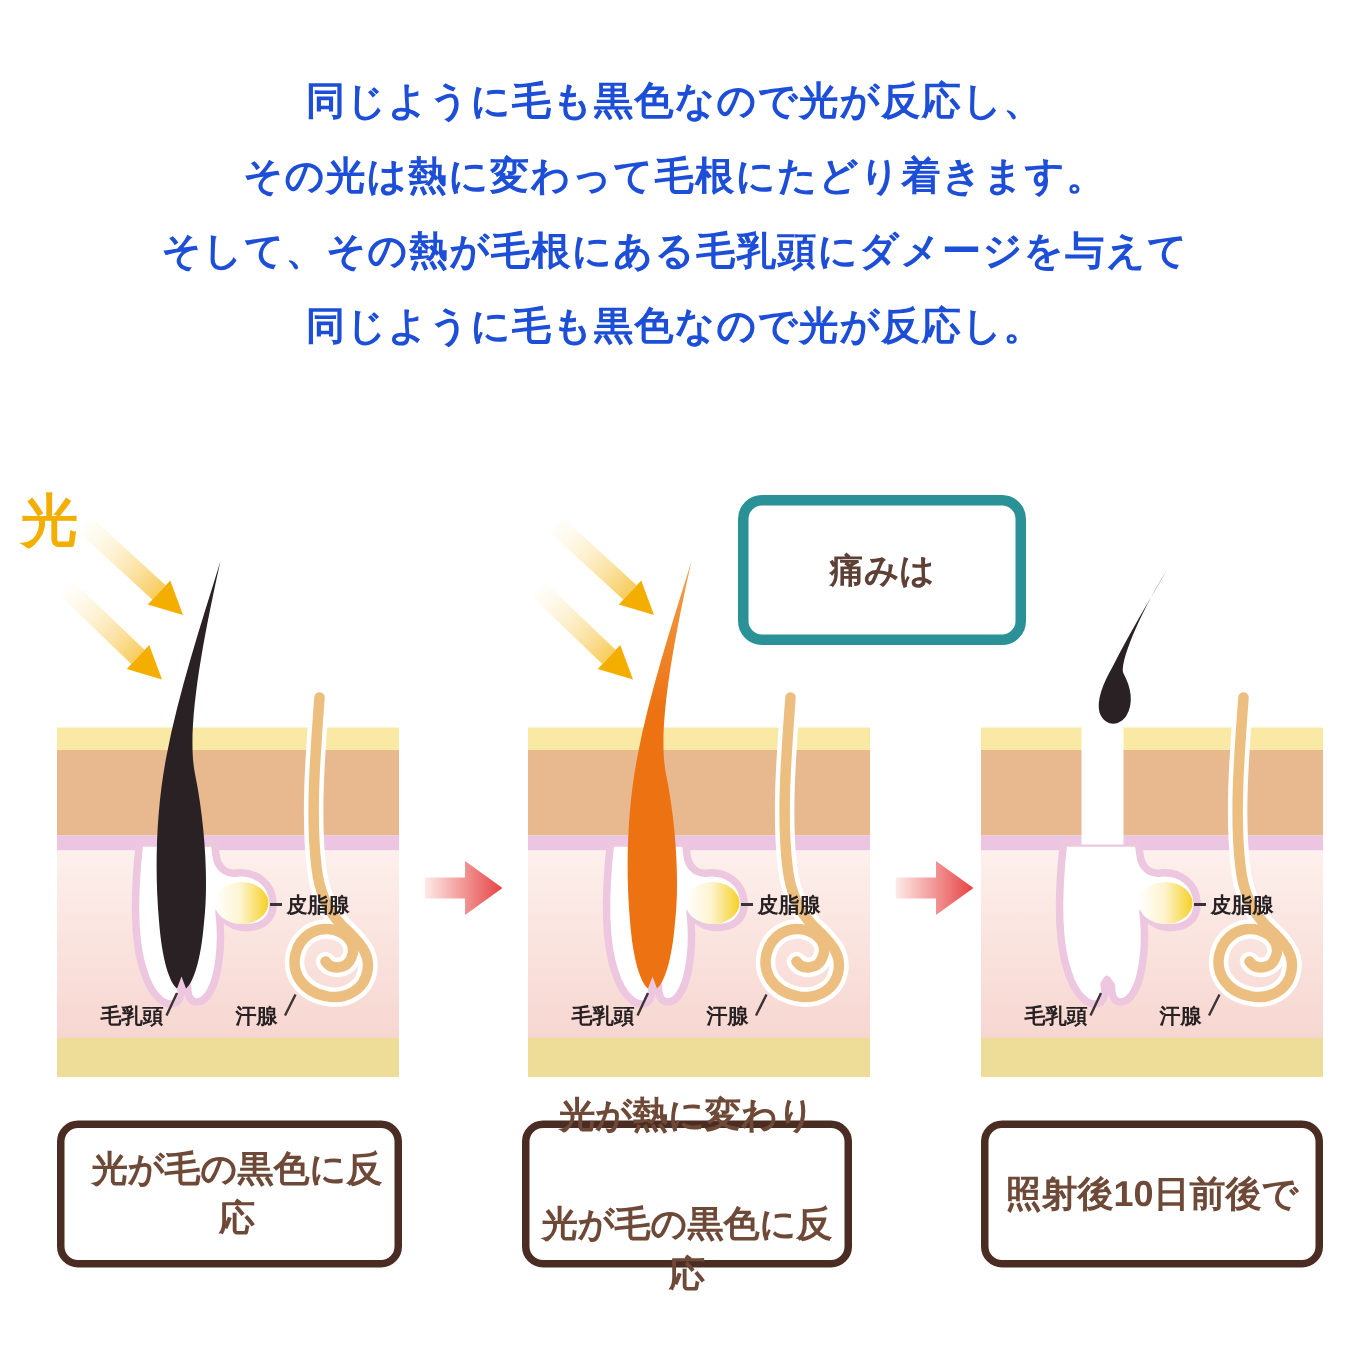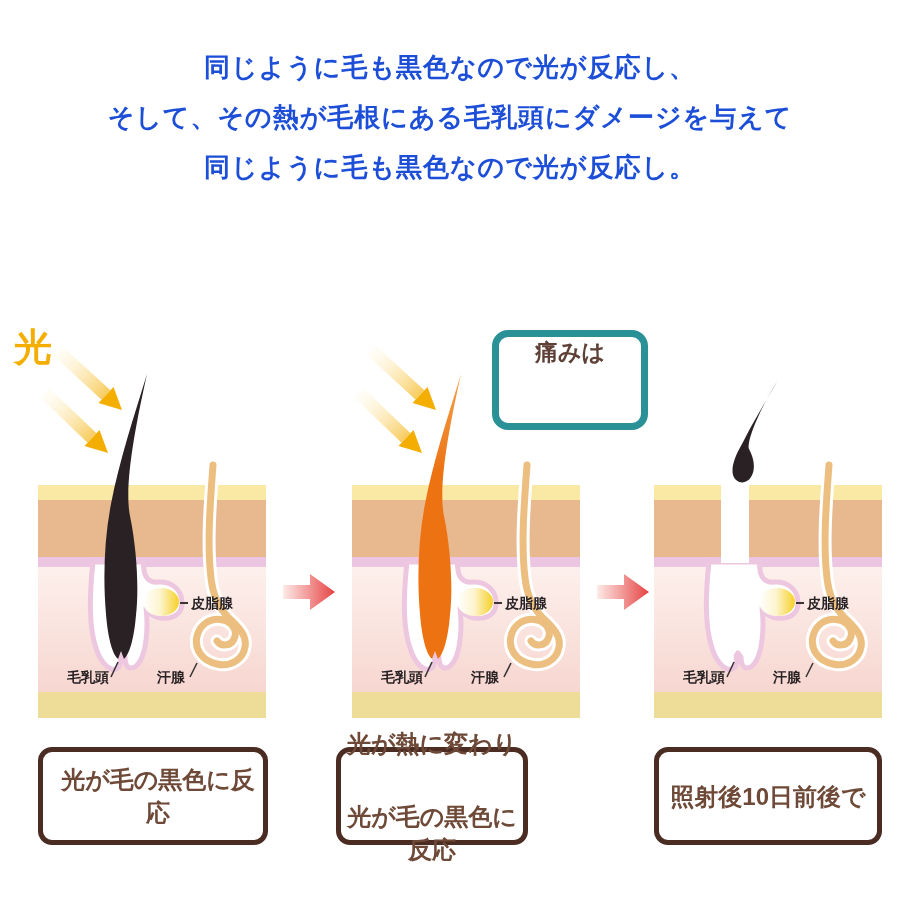--- a/index.html
+++ b/index.html
@@ -30,50 +30,51 @@
   }
 
   
   .light-label{
     position:absolute;left:14px;top:322px;
     color:#f3ae00;font-size:38px;font-weight:bold;z-index:5;
   }
 
   
   .callout{
-    position:absolute;left:492px;top:330px;width:156px;height:100px;
+    position:absolute;left:492px;top:330px;width:192px;height:100px;
     background:#ffffff;border:7px solid #2a9196;border-radius:16px;
     box-sizing:border-box;z-index:6;
-    display:flex;flex-direction:column;justify-content:space-between;align-items:center;
+    display:flex;flex-direction:column;justify-content:center;align-items:center;
     color:#5f4037;font-size:23px;font-weight:bold;line-height:31px;
   }
 
   
   .trans-arrow{position:absolute;width:52px;height:36px;z-index:4;}
   #trans-arrow-1{left:283px;top:574px;}
   #trans-arrow-2{left:597px;top:574px;}
 
   
   .caption{
     position:absolute;top:747px;height:98px;box-sizing:border-box;
     background:#ffffff;border:5px solid #4a2c22;border-radius:14px;
     display:flex;flex-direction:column;justify-content:center;align-items:center;
     color:#6e4937;font-size:24px;font-weight:bold;line-height:33px;text-align:center;
   }
   #caption-1{left:38px;width:230px;padding-left:10px;}
-  #caption-2{left:336px;width:192px;gap:40px;}
+  #caption-2{left:348px;width:220px;gap:40px;}
   #caption-3{left:654px;width:228px;gap:44px;}
 </style>
 </head>
 <body>
 
 <div class="stage">
 
   <div class="intro">
     <p>同じように毛も黒色なので光が反応し、</p>
+    <p>その光は熱に変わって毛根にたどり着きます。</p>
     <p>そして、その熱が毛根にある毛乳頭にダメージを与えて</p>
     <p>同じように毛も黒色なので光が反応し。</p>
   </div>
 
   <div class="light-label">光</div>
 
   <svg id="svg-p1" class="panel-svg" viewBox="0 0 310 420">
     <defs>
       <linearGradient id="p1-dermis" x1="0" y1="247" x2="0" y2="372" gradientUnits="userSpaceOnUse">
         <stop offset="0" stop-color="#fdf0ec"></stop>

